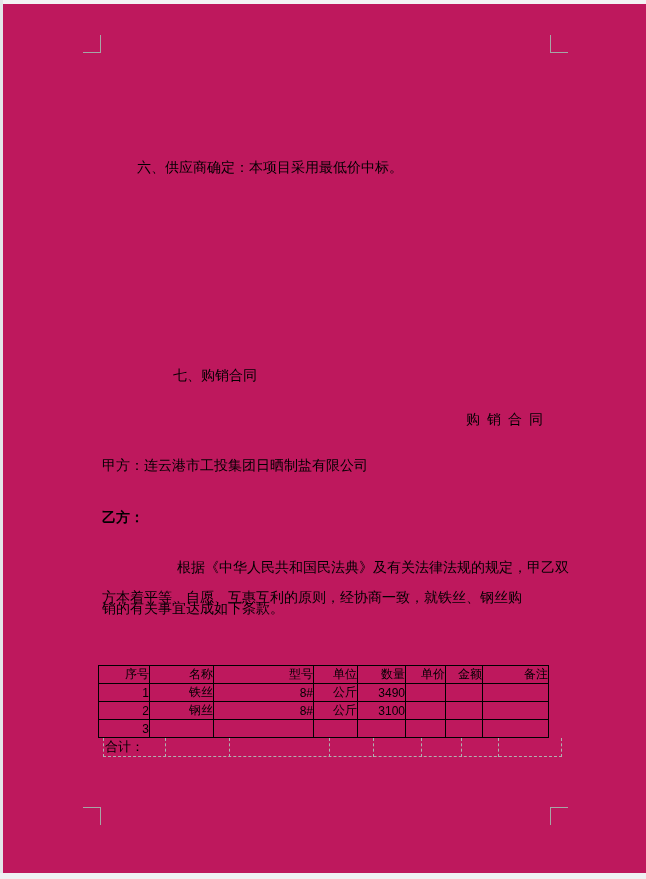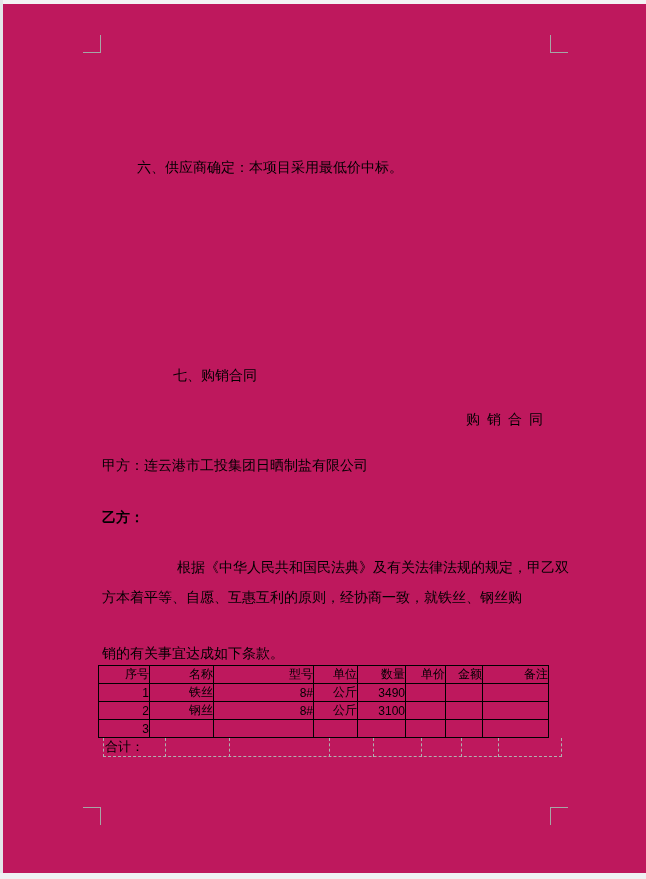--- a/index.html
+++ b/index.html
@@ -115,21 +115,21 @@
   <div class="line" style="left:137px; top:366px;margin-left:36px;">七、购销合同</div>
 
   <div class="contract-title" style="top:410px;">购销合同</div>
 
   <div class="line" style="left:102px; top:456px;">甲方：连云港市工投集团日晒制盐有限公司</div>
 
   <div class="line" style="left:102px; top:508px;font-weight:bold;">乙方：</div>
 
   <div class="line" style="left:130px; top:558px;margin-left:47px;">根据《中华人民共和国民法典》及有关法律法规的规定，甲乙双</div>
   <div class="line" style="left:102px; top:588px;">方本着平等、自愿、互惠互利的原则，经协商一致，就铁丝、钢丝购</div>
-  <div class="line" style="left:102px; top:644px;text-align:right;">销的有关事宜达成如下条款。</div>
+  <div class="line" style="left:102px; top:599px;text-align:right;">销的有关事宜达成如下条款。</div>
 
   <div class="items-table-wrap">
     <table class="items">
       <colgroup>
         <col style="width:51px">
           <col style="width:64px">
           <col style="width:100px">
           <col style="width:44px">
         <col style="width:48px">
           <col style="width:40px">

